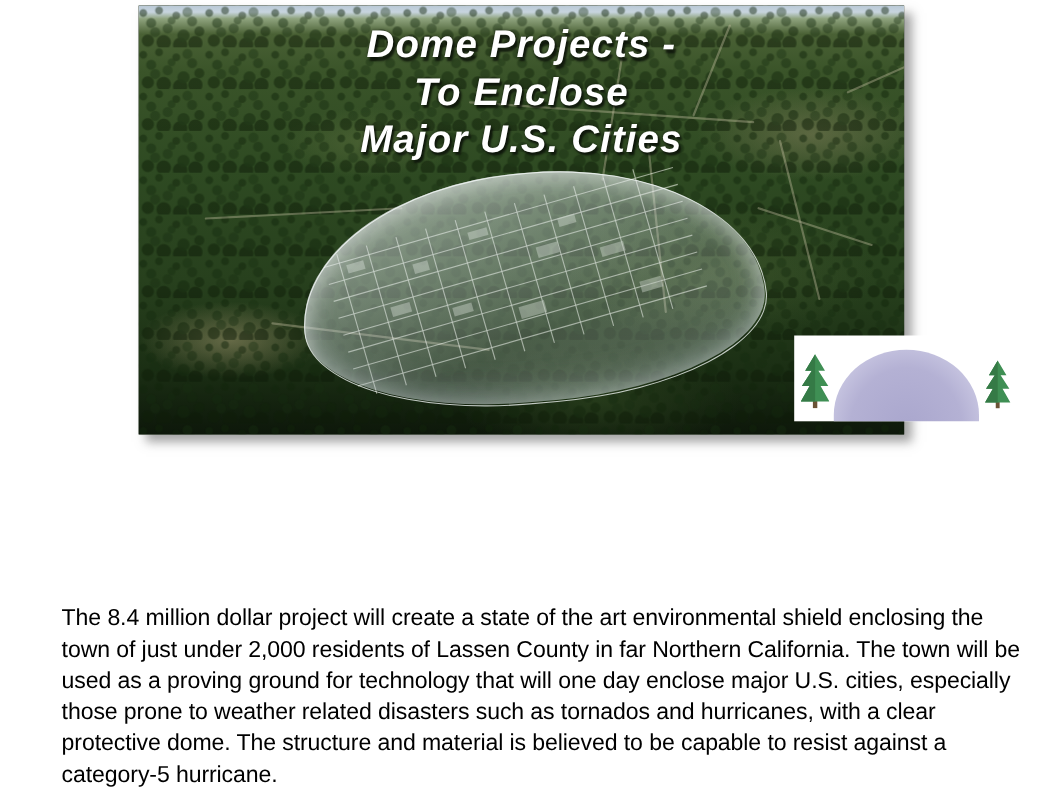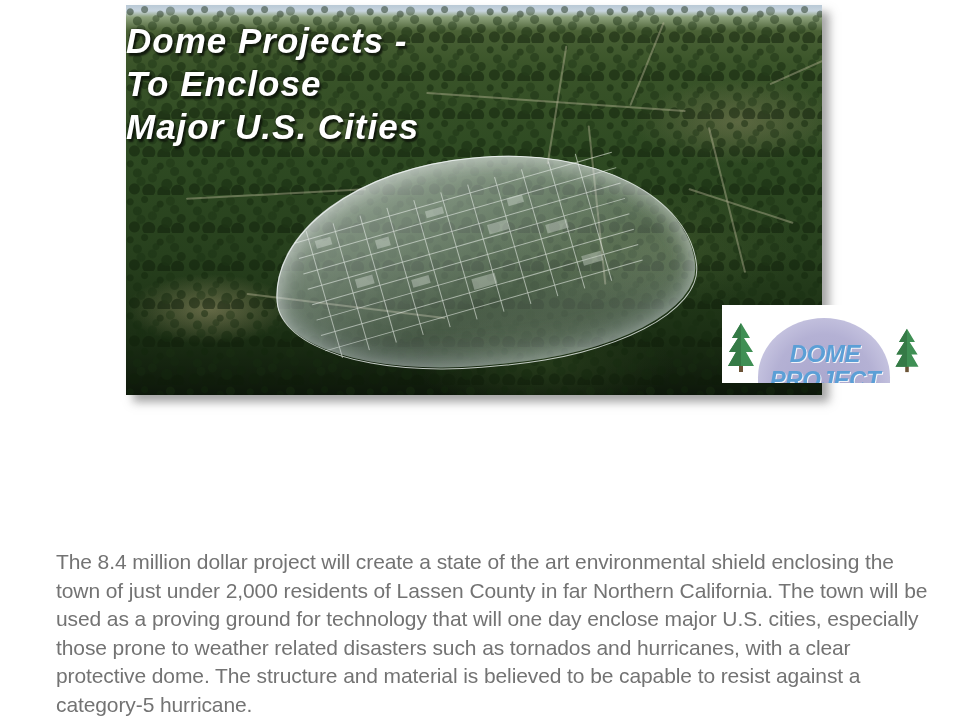--- a/index.html
+++ b/index.html
@@ -127,20 +127,21 @@
     position: absolute;
     background: rgba(198,200,192,0.5);
   }
 
   
   #slide-title {
     position: absolute;
     left: 0;
     top: 14px;
     width: 100%;
+    text-align: center;
     font-size: 35px;
     line-height: 43px;
     font-weight: bold;
     font-style: italic;
     letter-spacing: 1px;
     color: #ffffff;
     text-shadow: 2px 3px 2px rgba(10,16,8,0.85), 0 0 3px rgba(0,0,0,0.6);
     pointer-events: none;
     white-space: pre-line;
   }
@@ -199,21 +200,21 @@
   #logo-tree-right { right: 6px; }
 
   
   #body-paragraph {
     position: absolute;
     left: 56px;
     top: 527px;
     width: 886px;
     font-size: 21px;
     line-height: 28.5px;
-    color: #737373;
+    color: #000000;
     letter-spacing: -0.1px;
     font-family: "Liberation Sans", sans-serif;
   }
 </style>
 </head>
 <body>
 
 <div id="slide-photo-frame">
 
   <div class="terrain-base"></div>
@@ -283,16 +284,15 @@
   </span>
 
   <span class="logo-tree" id="logo-tree-right">
     <svg width="24" height="46" viewBox="0 0 26 52" xmlns="http://www.w3.org/2000/svg">
       <rect x="11" y="40" width="4" height="11" fill="#6b5336"></rect>
       <polygon points="13,2 22,17 16,17 25,31 18,31 26,45 0,45 8,31 1,31 10,17 4,17" fill="#3f8f54"></polygon>
       <polygon points="13,2 13,45 0,45 8,31 1,31 10,17 4,17" fill="#357a46"></polygon>
     </svg>
   </span>
 
-  <div id="logo-dome-project">DOME PROJECT</div>
 </div>
 
 <p id="body-paragraph">The 8.4 million dollar project will create a state of the art environmental shield enclosing the town of just under 2,000 residents of Lassen County in far Northern California. The town will be used as a proving ground for technology that will one day enclose major U.S. cities, especially those prone to weather related disasters such as tornados and hurricanes, with a clear protective dome. The structure and material is believed to be capable to resist against a category-5 hurricane.</p>
 
 </body></html>

